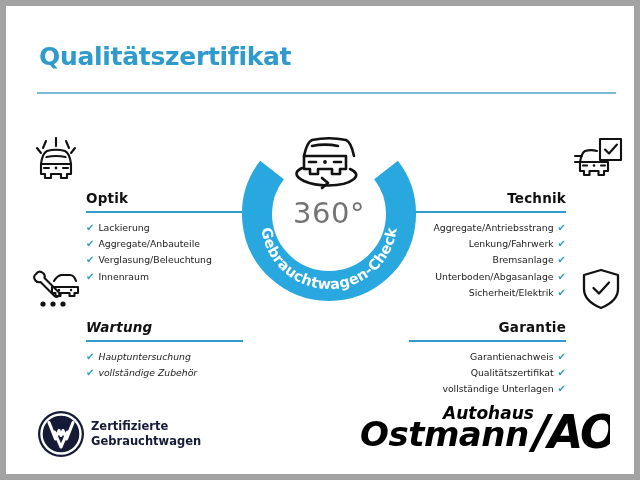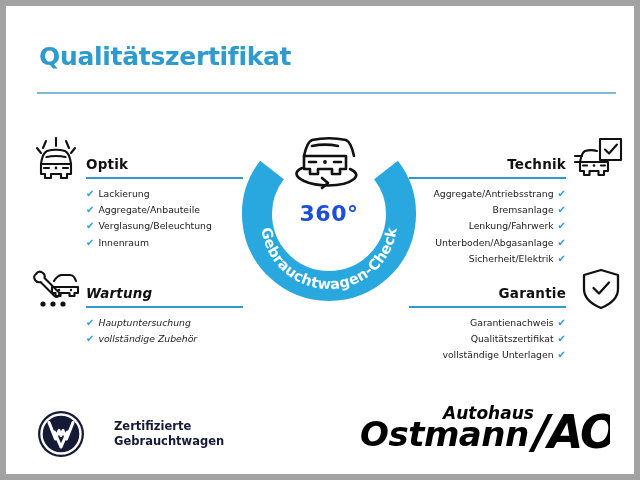--- a/index.html
+++ b/index.html
@@ -29,21 +29,21 @@
   }
   .title-rule{
     position:absolute;left:31px;top:86px;
     width:579px;height:2px;
     background:#7cb9d4;
   }
 
   
   .section{position:absolute;}
   .sec-head{
-    position:relative;height:30px;
+    position:relative;height:30px;margin-top:34px;
   }
   .sec-title{
     position:absolute;bottom:7px;
     font-size:13.5px;font-weight:bold;
     color:#111111;
     letter-spacing:0.2px;
     white-space:nowrap;
   }
   .sec-underline{
     position:absolute;bottom:0;
@@ -83,29 +83,29 @@
   
   .badge{
     position:absolute;
     left:228px;top:112px;
     width:190px;height:190px;
   }
   .badge-360{
     position:absolute;
     left:0;top:0;width:190px;height:190px;
     display:flex;align-items:center;justify-content:center;
-    font-size:22px;font-weight:bold;color:#1d4ed8;
+    font-size:29px;font-weight:normal;color:#737373;
     letter-spacing:0.5px;
     pointer-events:none;
   }
 
   
   .footer-left{
     position:absolute;left:30px;top:403px;
-    display:flex;align-items:center;gap:28px;
+    display:flex;align-items:center;gap:5px;
   }
   .vw-text{
     font-size:11.5px;font-weight:bold;
     color:#151a36;line-height:15px;
     white-space:nowrap;
   }
   .footer-right{
     position:absolute;right:24px;top:392px;
     width:255px;height:60px;
   }
@@ -171,22 +171,22 @@
     </g>
   </svg>
 
   <div class="section right" style="left:403px;top:143px;width:157px;">
     <div class="sec-head">
       <div class="sec-title">Technik</div>
       <div class="sec-underline"></div>
     </div>
     <ul class="sec-list">
       <li><span>Aggregate/Antriebsstrang</span><span class="chk">✔</span></li>
+      <li><span>Lenkung/Fahrwerk</span><span class="chk">✔</span></li>
       <li><span>Bremsanlage</span><span class="chk">✔</span></li>
-      <li><span>Lenkung/Fahrwerk</span><span class="chk">✔</span></li>
       <li><span>Unterboden/Abgasanlage</span><span class="chk">✔</span></li>
       <li><span>Sicherheit/Elektrik</span><span class="chk">✔</span></li>
     </ul>
   </div>
 
   <svg class="sec-icon" style="left:567px;top:131px;" width="50" height="46" viewBox="0 0 50 46">
     <g fill="none" stroke="#111" stroke-width="2.1" stroke-linecap="round" stroke-linejoin="round">
       <rect x="27" y="2" width="21" height="21"></rect>
       <path d="M32 12.5 l4 4 l8 -9"></path>
       <path d="M7 25 q1.5 -9 5 -11 q6 -1.8 12 0"></path>

